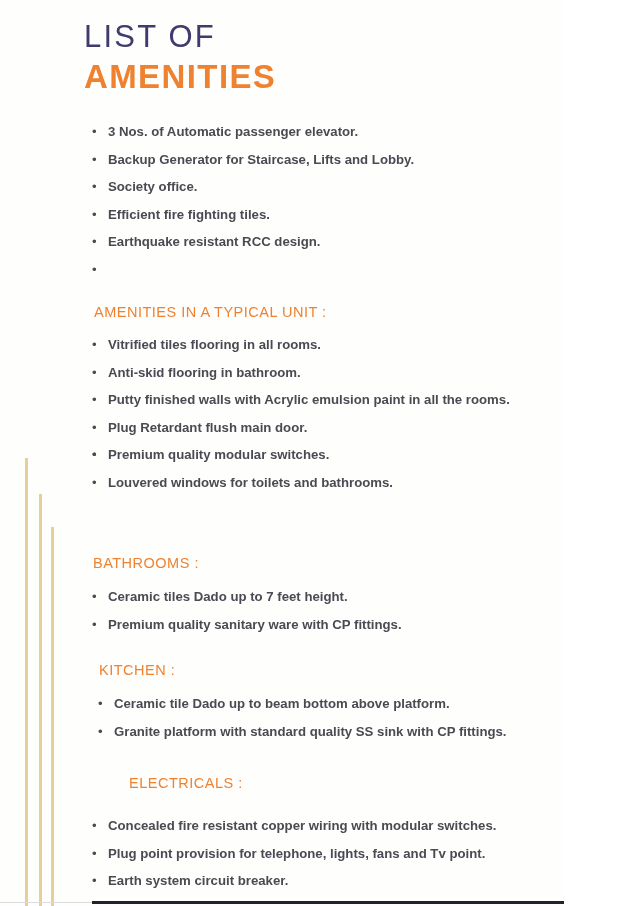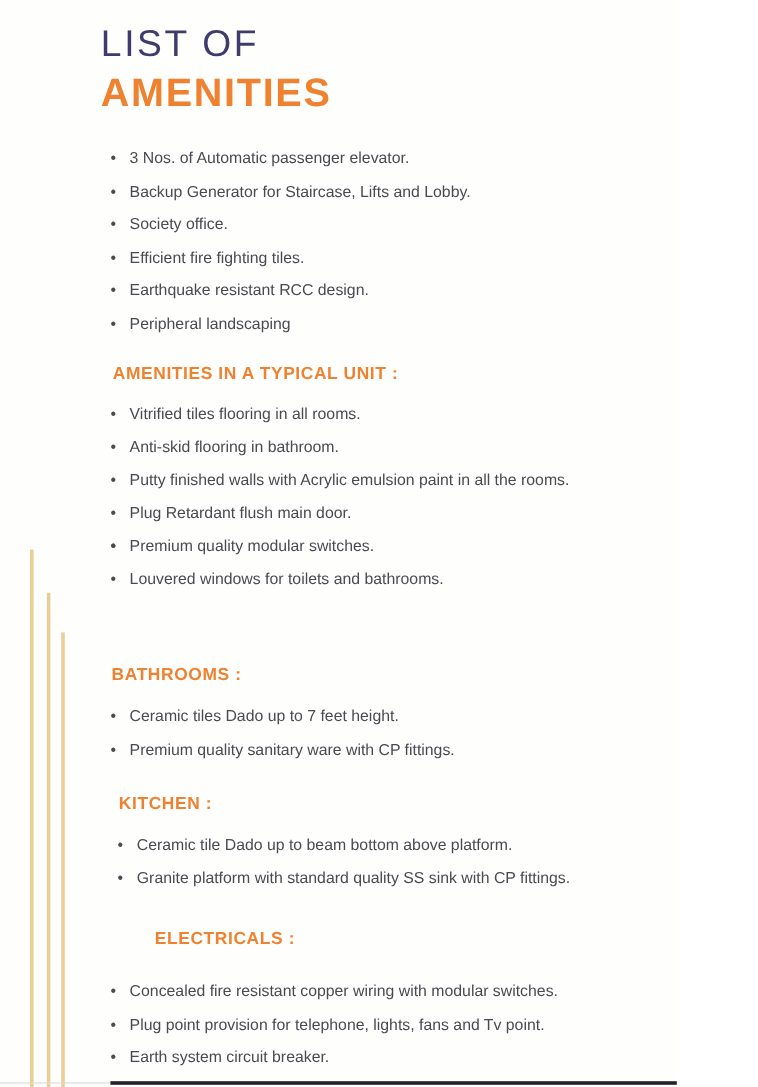--- a/index.html
+++ b/index.html
@@ -85,21 +85,21 @@
     position: absolute;
     left: 0;
     top: 118px;
     width: 632px;
   }
 
   .section { margin: 0; padding: 0; }
 
   .section-heading {
     color: #ef8230;
-    font-weight: bold;
+    font-weight: normal;
     font-size: 14.5px;
     letter-spacing: 0.5px;
     white-space: nowrap;
   }
 
   .bullet-list {
     list-style: none;
     margin: 0;
     padding: 0;
   }
@@ -116,20 +116,21 @@
     top: 0;
     width: 14px;
     text-align: left;
     color: #4a4a53;
     font-size: 13.2px;
     line-height: 27.6px;
   }
   .bullet-item .txt {
     display: inline-block;
     padding-left: 14px;
+    font-weight: bold;
   }
 
   
   #sec-general            { position:absolute; top:0px;   left:92px; }
   #sec-general .bullet-item .txt { padding-left: 16px; }
 
   #sec-typical-heading    { position:absolute; top:186px; left:94px; }
   #sec-typical            { position:absolute; top:213px; left:92px; }
   #sec-typical .bullet-item .txt { padding-left: 16px; }
 
@@ -181,21 +182,20 @@
       <li class="bullet-item">
         <span class="dot">•</span>
         <span class="txt">Efficient fire fighting tiles.</span>
       </li>
       <li class="bullet-item">
         <span class="dot">•</span>
         <span class="txt">Earthquake resistant RCC design.</span>
       </li>
       <li class="bullet-item">
         <span class="dot">•</span>
-        <span class="txt">Peripheral landscaping</span>
       </li>
     </ul>
 
     <div class="section-heading" id="sec-typical-heading">AMENITIES IN A TYPICAL UNIT :</div>
     <ul class="bullet-list section" id="sec-typical">
       <li class="bullet-item">
         <span class="dot">•</span>
         <span class="txt">Vitrified tiles flooring in all rooms.</span>
       </li>
       <li class="bullet-item">

